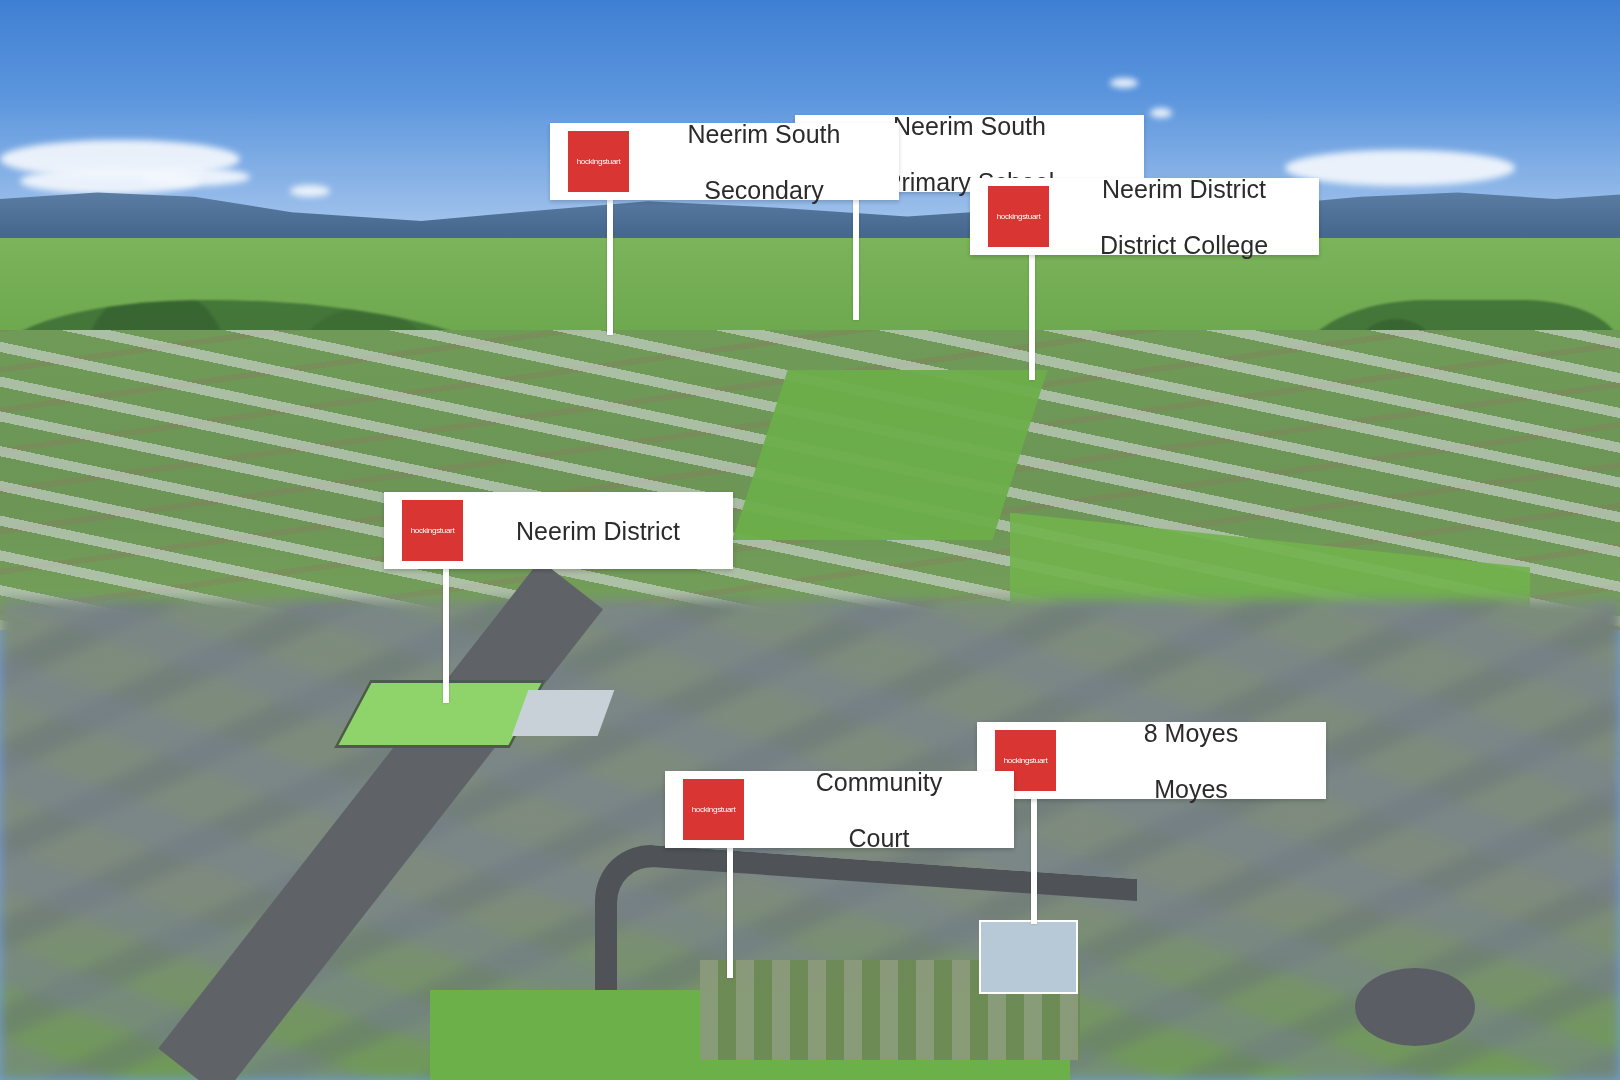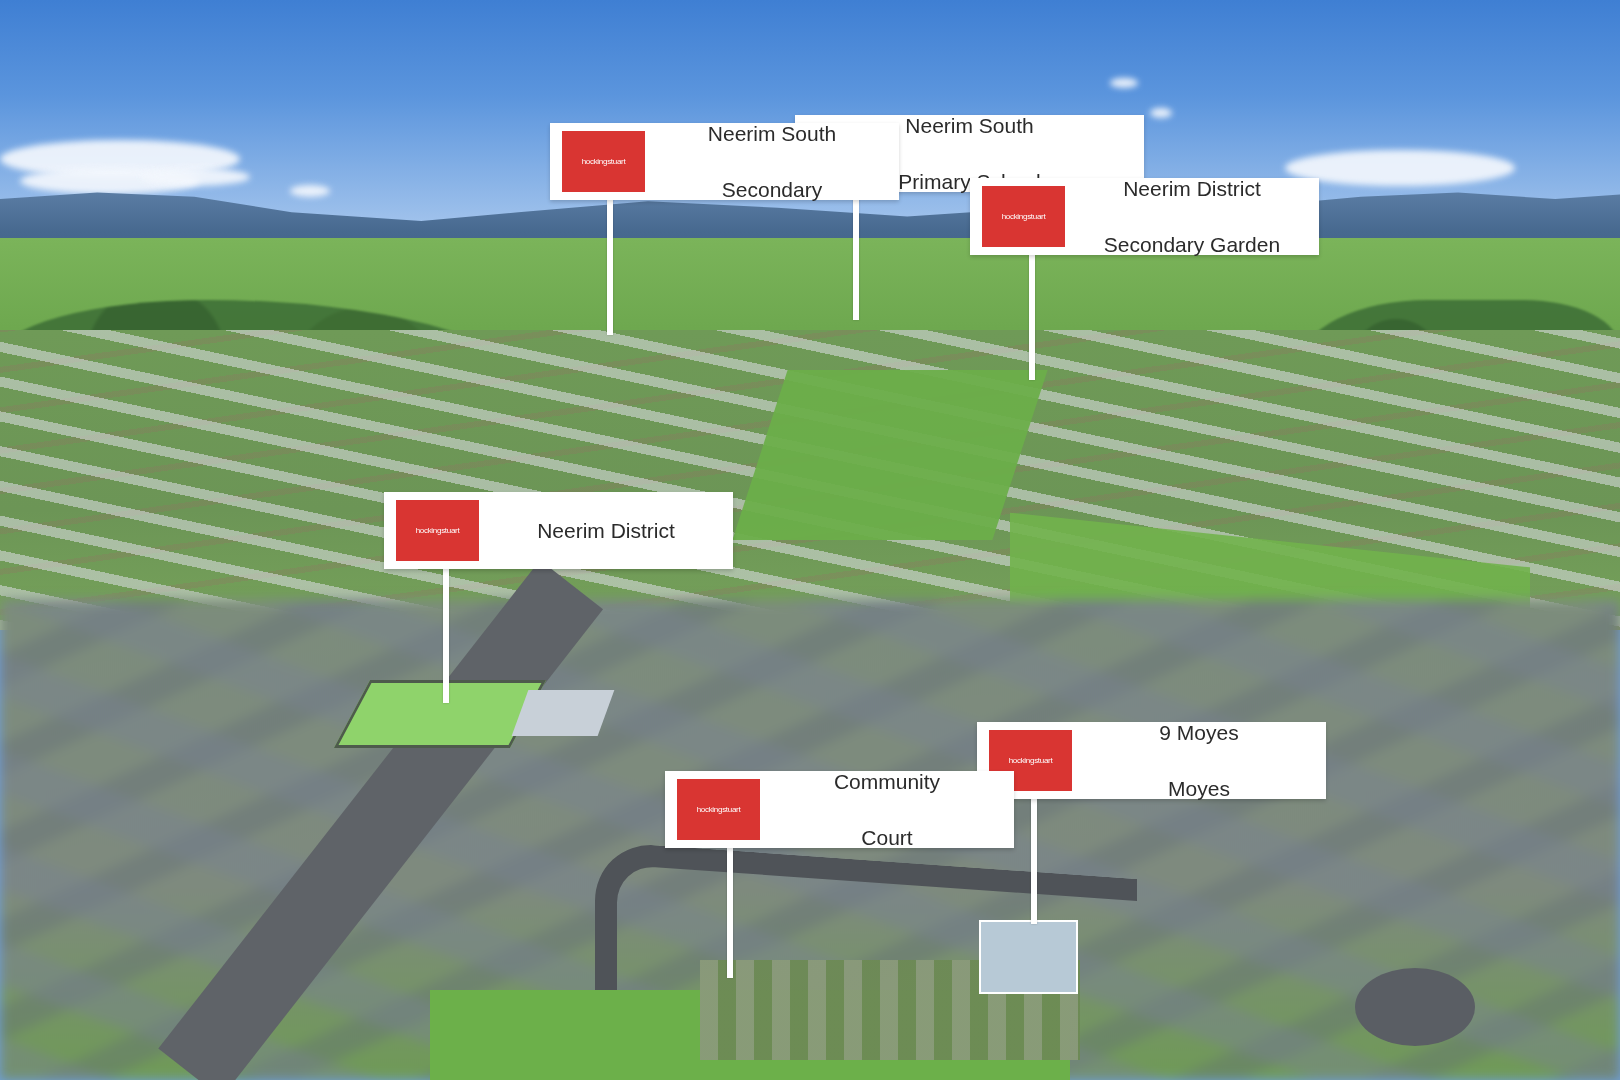--- a/index.html
+++ b/index.html
@@ -30,23 +30,23 @@
   .bowling-roof{position:absolute;left:520px;top:690px;width:86px;height:46px;background:#c8d0d8;transform:skewX(-20deg);}
   .grass-bottom{position:absolute;left:430px;top:990px;width:640px;height:90px;background:#6cb04a;}
   .garden{position:absolute;left:700px;top:960px;width:380px;height:100px;background:repeating-linear-gradient(90deg,#8a9a7a 0 18px,#6d8a55 18px 36px);opacity:.95;}
   .lot-outline{position:absolute;left:979px;top:920px;width:99px;height:74px;border:2px solid #ffffff;background:#b7c9d6;box-sizing:border-box;}
   .curve-road{position:absolute;left:595px;top:860px;width:520px;height:140px;border-top:22px solid #4f5358;border-left:22px solid #4f5358;border-radius:60px 0 0 0;transform:skewY(4deg);}
   .cul-de-sac{position:absolute;left:1355px;top:968px;width:120px;height:78px;border-radius:50%;background:#5a5e64;}
 
   
   .pin{position:absolute;width:6px;background:#ffffff;box-shadow:0 0 2px rgba(0,0,0,.25);}
   .label{position:absolute;background:#ffffff;box-shadow:0 2px 4px rgba(0,0,0,.18);display:flex;align-items:center;}
-  .logo{width:83px;height:61px;background:#d93532;display:flex;align-items:center;justify-content:center;flex:0 0 auto;margin-left:12px;}
+  .logo{width:61px;height:61px;background:#d93532;display:flex;align-items:center;justify-content:center;flex:0 0 auto;margin-left:18px;}
   .logo span{color:#ffffff;font-size:8px;letter-spacing:-.3px;}
-  .label-text{flex:1;text-align:center;color:#2b2b2b;font-size:21px;line-height:28px;white-space:pre-line;}
+  .label-text{flex:1;text-align:center;color:#2b2b2b;font-size:25px;line-height:28px;white-space:pre-line;}
 </style>
 </head>
 <body>
 
 <div class="scene">
   <div class="sky"></div>
   <div class="cloud" style="left:0;top:140px;width:240px;height:38px;"></div>
   <div class="cloud" style="left:20px;top:168px;width:180px;height:26px;"></div>
   <div class="cloud" style="left:140px;top:168px;width:110px;height:18px;"></div>
   <div class="cloud" style="left:1285px;top:150px;width:230px;height:36px;"></div>
@@ -95,39 +95,39 @@
     <div>Secondary</div>
   </div>
 </div>
 
 <div class="label" style="left:970px;top:178px;width:349px;height:77px;">
   <div class="logo">
       <span>hockingstuart</span>
     </div>
   <div class="label-text">
     <div>Neerim District</div>
-    <div>Secondary Garden</div>
+    <div>District College</div>
   </div>
 </div>
 
 <div class="label" style="left:384px;top:492px;width:349px;height:77px;">
   <div class="logo">
       <span>hockingstuart</span>
     </div>
   <div class="label-text">
     <div>Neerim District</div>
   </div>
 </div>
 
 <div class="label" style="left:977px;top:722px;width:349px;height:77px;">
   <div class="logo">
       <span>hockingstuart</span>
     </div>
   <div class="label-text">
-    <div>9 Moyes</div>
+    <div>8 Moyes</div>
     <div>Moyes</div>
   </div>
 </div>
 
 <div class="label" style="left:665px;top:771px;width:349px;height:77px;">
   <div class="logo">
       <span>hockingstuart</span>
     </div>
   <div class="label-text">
     <div>Community</div>

